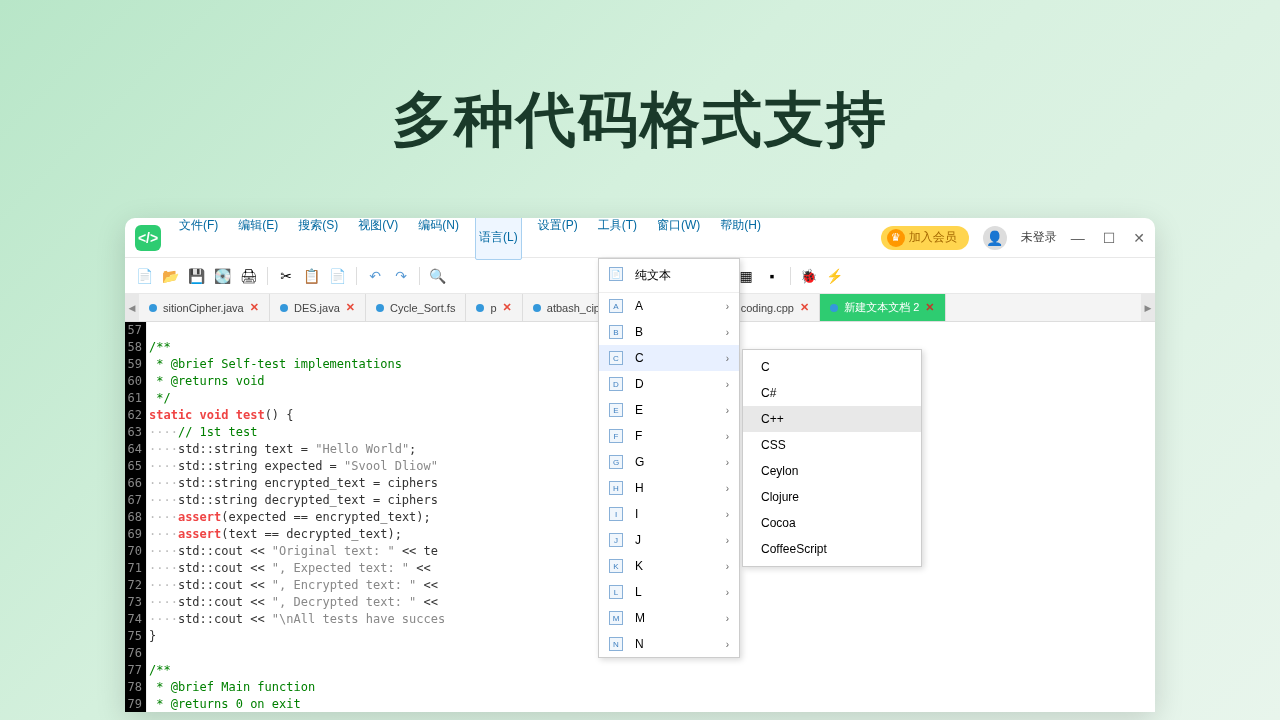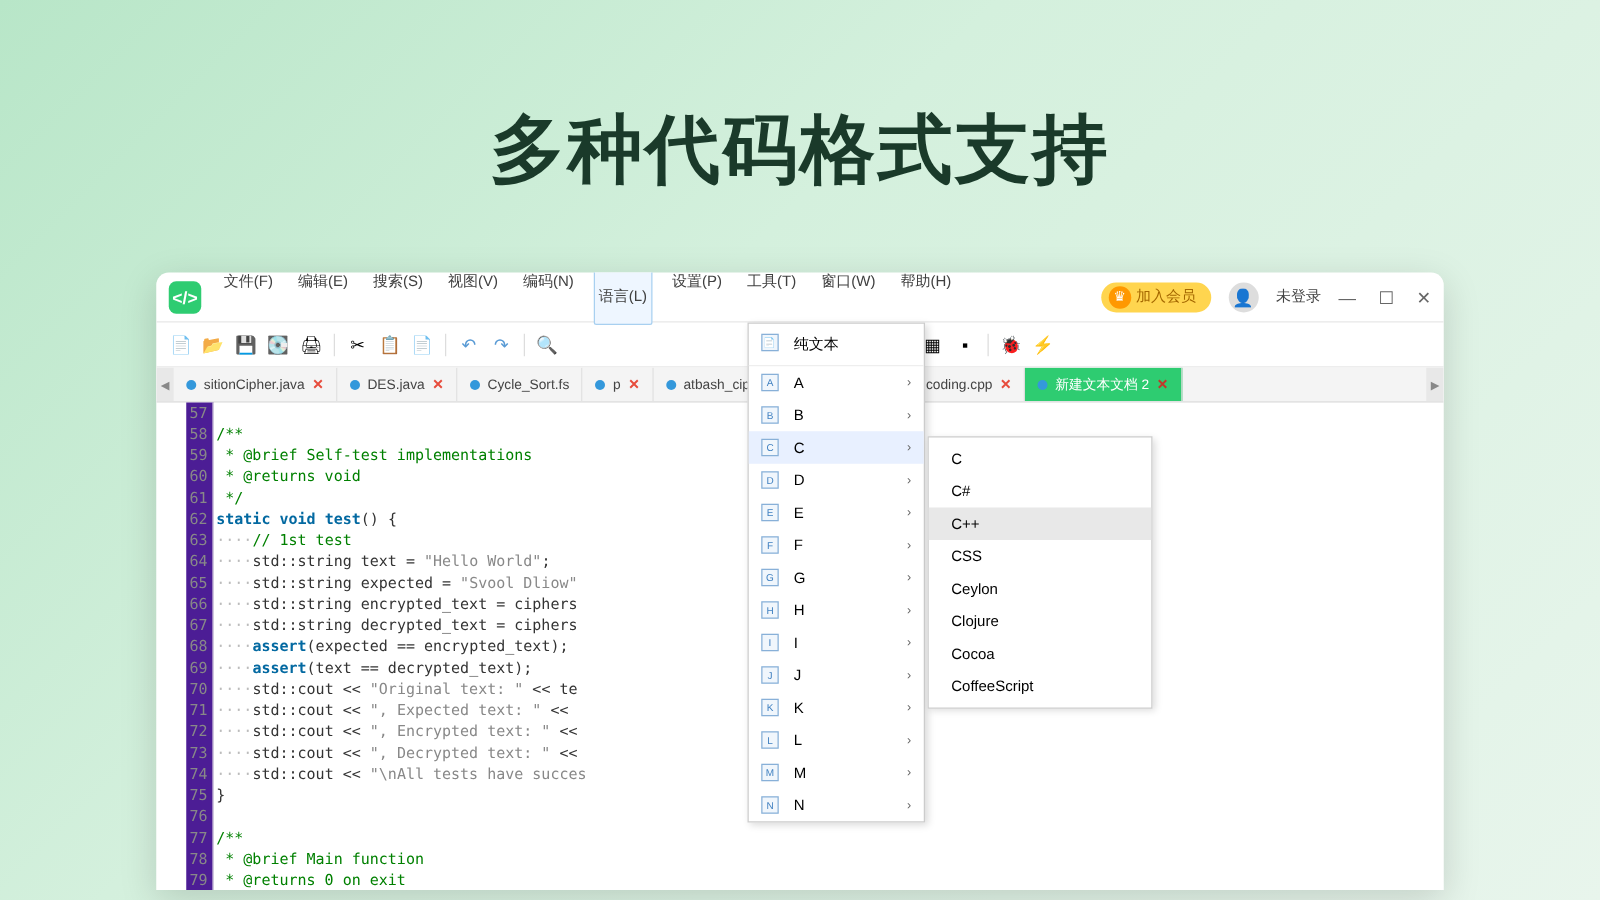--- a/index.html
+++ b/index.html
@@ -3,21 +3,21 @@
 <meta charset="utf-8">
 <style>
   * { margin: 0; padding: 0; box-sizing: border-box; }
   body { width: 1280px; height: 720px; overflow: hidden; font-family: "Microsoft YaHei", sans-serif; }
   .bg { width: 100%; height: 100%; background: linear-gradient(135deg, #b8e6c8 0%, #d4f0dd 40%, #e8f5ec 100%); position: relative; }
   .hero { position: absolute; top: 60px; left: 0; right: 0; text-align: center; font-size: 60px; font-weight: 700; color: #1a3a2a; letter-spacing: 2px; margin-top: 20px; }
   .window { position: absolute; top: 218px; left: 125px; width: 1030px; background: #fff; border-radius: 10px 10px 0 0; box-shadow: 0 8px 30px rgba(0,0,0,0.15); overflow: hidden; }
   
   .titlebar { height: 40px; display: flex; align-items: center; padding: 0 10px; border-bottom: 1px solid #e8e8e8; }
   .app-icon { width: 26px; height: 26px; background: #2ecc71; border-radius: 6px; display: flex; align-items: center; justify-content: center; color: #fff; font-size: 14px; font-weight: bold; margin-right: 14px; }
-  .menu-items { display: flex; gap: 12px; font-size: 12px; color: #404040; }
+  .menu-items { display: flex; gap: 12px; font-size: 12px; color: #0369a1; }
   .menu-items span { cursor: pointer; padding: 2px 4px; }
   .menu-items span.active { background: #eef6ff; border: 1px solid #a8d0f0; border-radius: 2px; padding: 13px 3px; }
   .titlebar-right { margin-left: auto; display: flex; align-items: center; gap: 14px; }
   .vip-btn { background: #ffd54f; border-radius: 14px; padding: 3px 12px 3px 6px; display: flex; align-items: center; gap: 4px; font-size: 12px; color: #a56800; cursor: pointer; }
   .crown { width: 18px; height: 18px; background: #ff9800; border-radius: 50%; display: flex; align-items: center; justify-content: center; color: #fff; font-size: 11px; }
   .avatar { width: 24px; height: 24px; border-radius: 50%; background: #ddd; display: flex; align-items: center; justify-content: center; color: #888; font-size: 14px; }
   .login-text { font-size: 12px; color: #444; }
   .win-controls { display: flex; gap: 18px; color: #666; font-size: 14px; }
   .win-controls span { cursor: pointer; }
   
@@ -28,24 +28,24 @@
   
   .tabbar { height: 28px; display: flex; align-items: stretch; background: #f4f4f4; border-bottom: 1px solid #ddd; overflow: hidden; }
   .tabbar-arrow { width: 14px; display: flex; align-items: center; justify-content: center; background: #e8e8e8; font-size: 9px; color: #888; cursor: pointer; }
   .tab { display: flex; align-items: center; padding: 0 10px; border-right: 1px solid #ddd; font-size: 11px; color: #444; gap: 6px; cursor: pointer; background: #f4f4f4; white-space: nowrap; }
   .tab .dot { width: 8px; height: 8px; border-radius: 50%; background: #3498db; }
   .tab .close { color: #e74c3c; font-size: 11px; font-weight: bold; }
   .tab.active { background: #2ecc71; color: #fff; }
   .tab.active .close { color: #c0392b; }
   
   .editor { display: flex; height: 390px; font-family: Consolas, monospace; font-size: 12px; line-height: 17px; }
-  .gutter { width: 22px; text-align: right; padding-right: 4px; color: #888; background: #4c1d95; border-right: 1px solid #eee; margin-left: 24px; }
+  .gutter { width: 22px; text-align: right; padding-right: 4px; color: #888; background: #000000; border-right: 1px solid #eee; }
   .code { flex: 1; padding-left: 2px; white-space: pre; color: #333; position: relative; }
   .c-comment { color: #008000; }
-  .c-kw { color: #0369a1; font-weight: bold; }
+  .c-kw { color: #ef4444; font-weight: bold; }
   .c-str { color: #888; }
   .dots { color: #bbb; }
   
   .lang-menu { position: absolute; top: 258px; left: 598px; width: 142px; background: #fff; border: 1px solid #ccc; box-shadow: 2px 2px 6px rgba(0,0,0,0.15); font-size: 12px; z-index: 10; }
   .lang-top { padding: 8px 10px 8px 36px; border-bottom: 1px solid #eee; position: relative; }
   .lang-item { padding: 6px 10px 6px 36px; position: relative; cursor: pointer; display: flex; align-items: center; justify-content: space-between; }
   .lang-item.hover { background: #e8f0ff; }
   .lang-item .letter-icon { position: absolute; left: 10px; width: 14px; height: 14px; border: 1px solid #88b0d8; display: flex; align-items: center; justify-content: center; font-size: 8px; color: #4080c0; background: #f0f6fc; }
   .lang-item .arrow { color: #666; font-size: 10px; }
   

